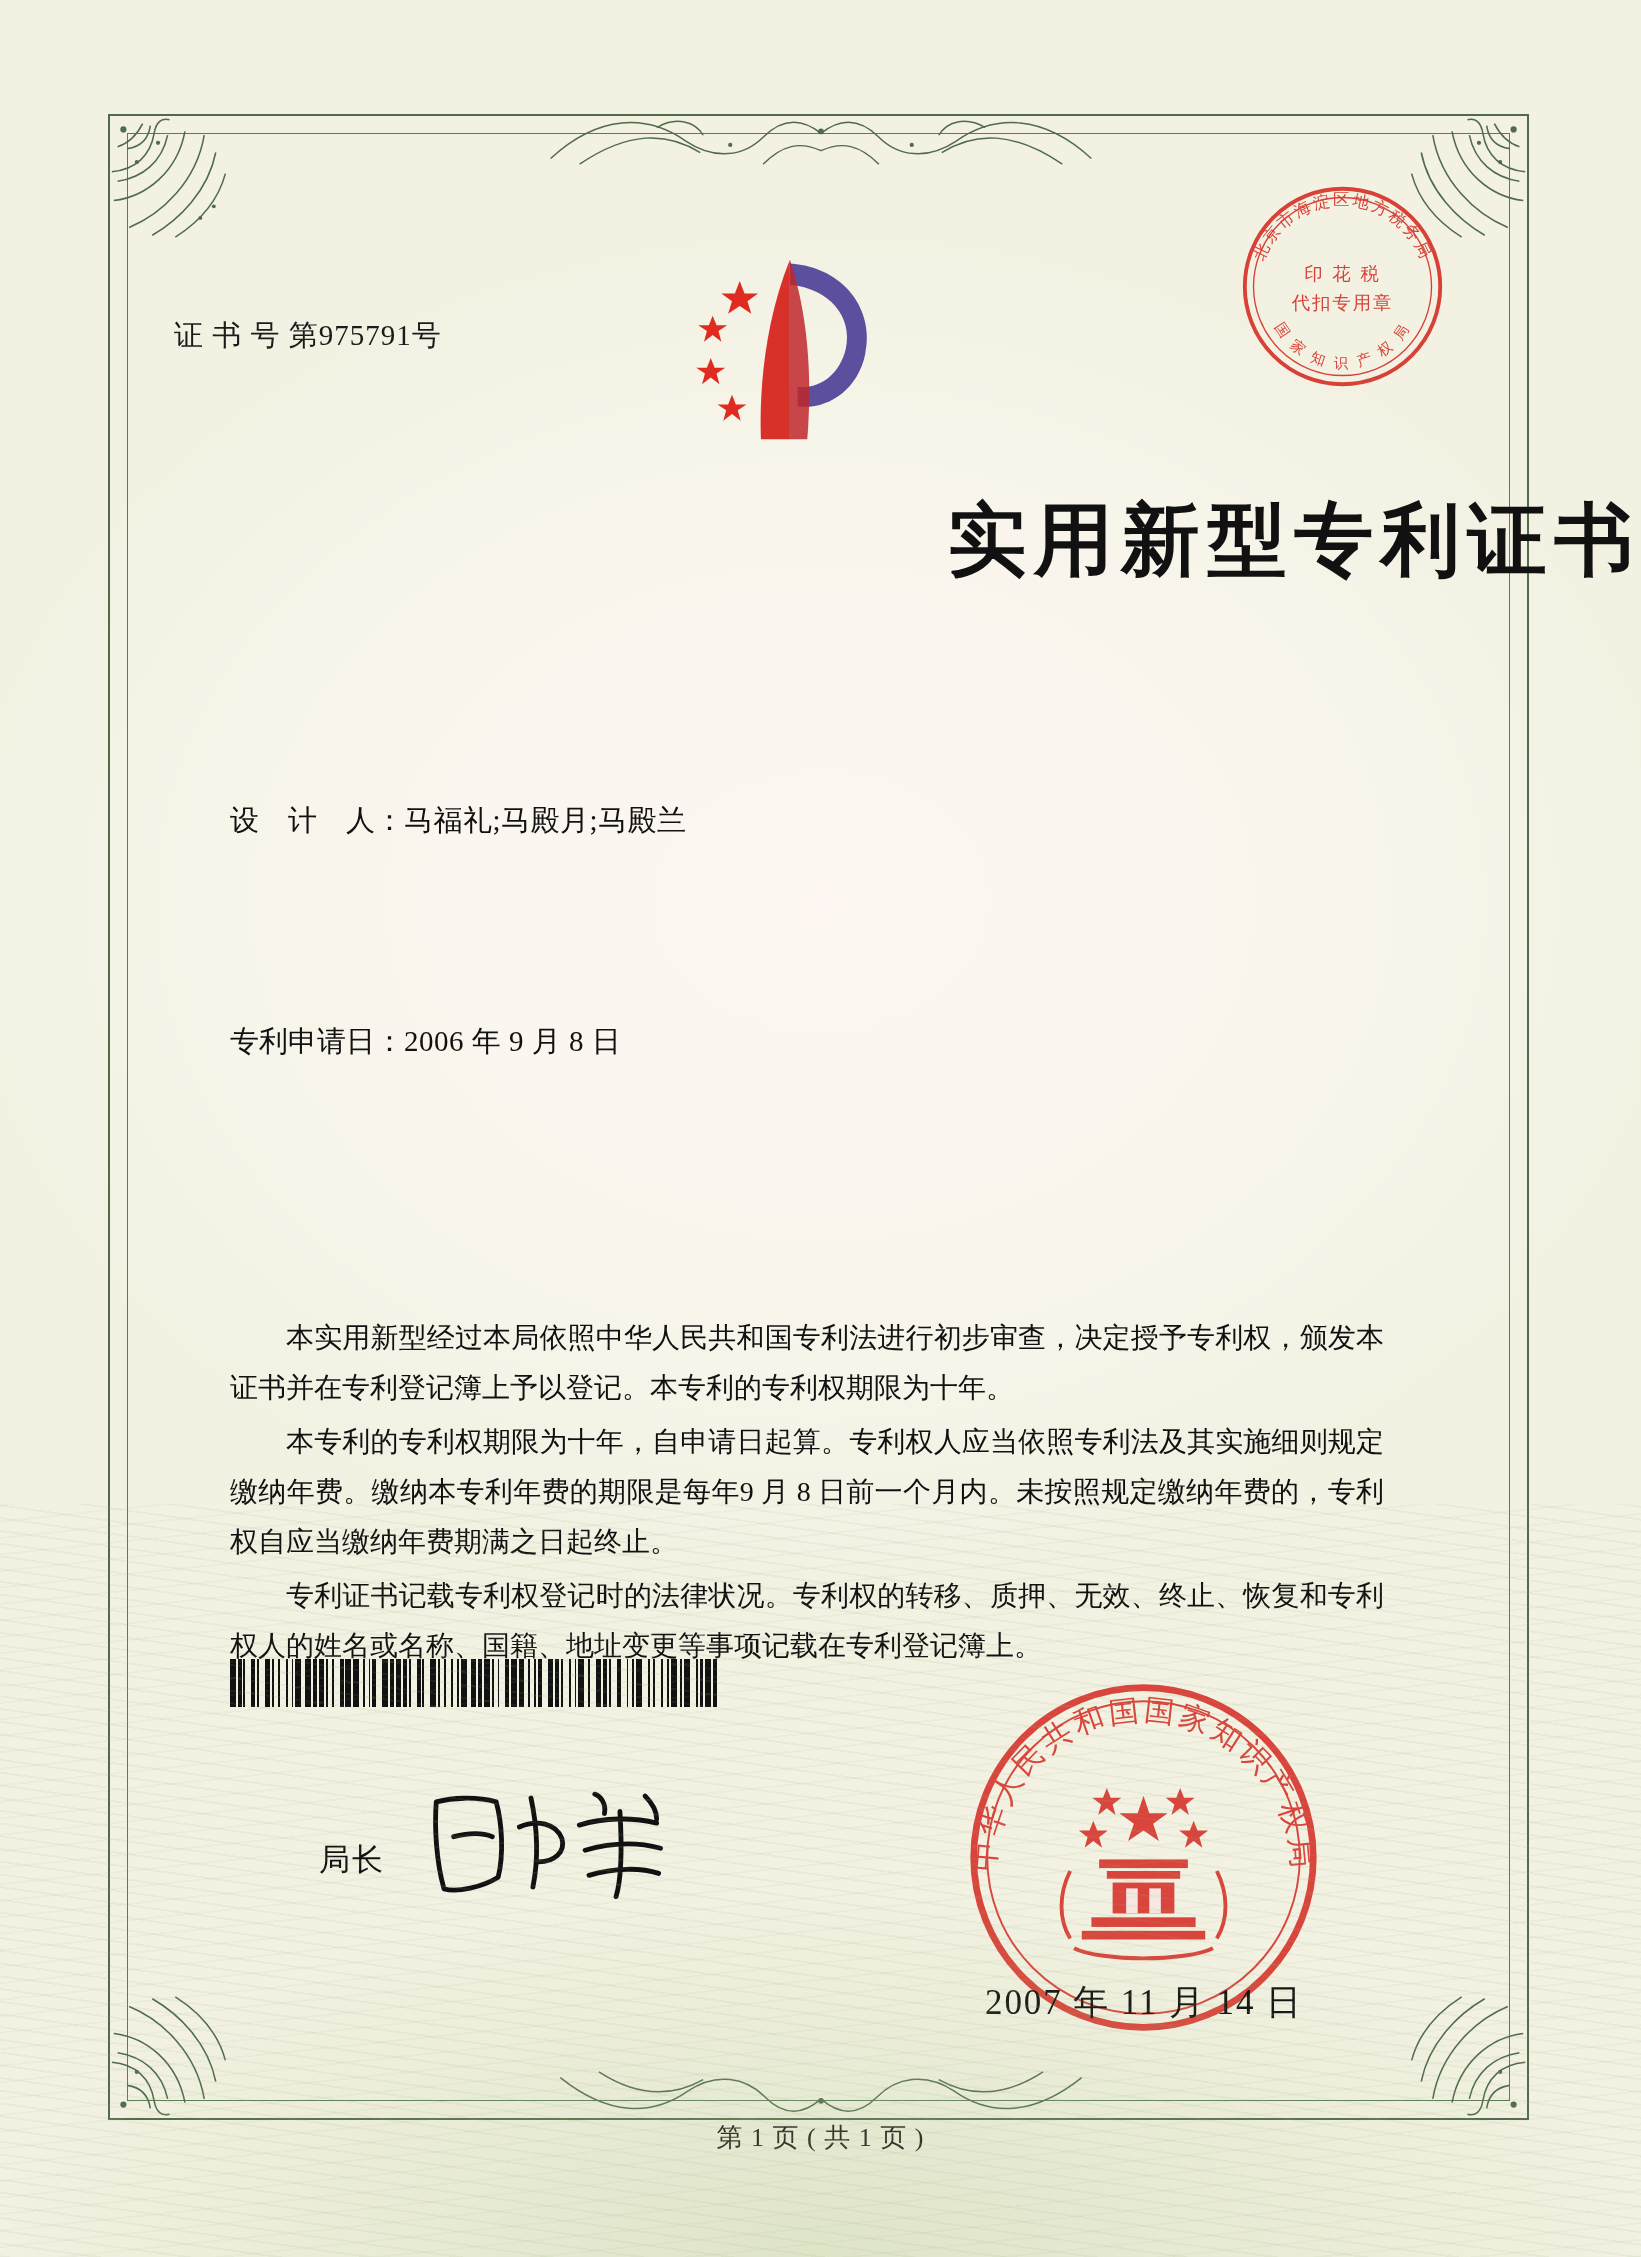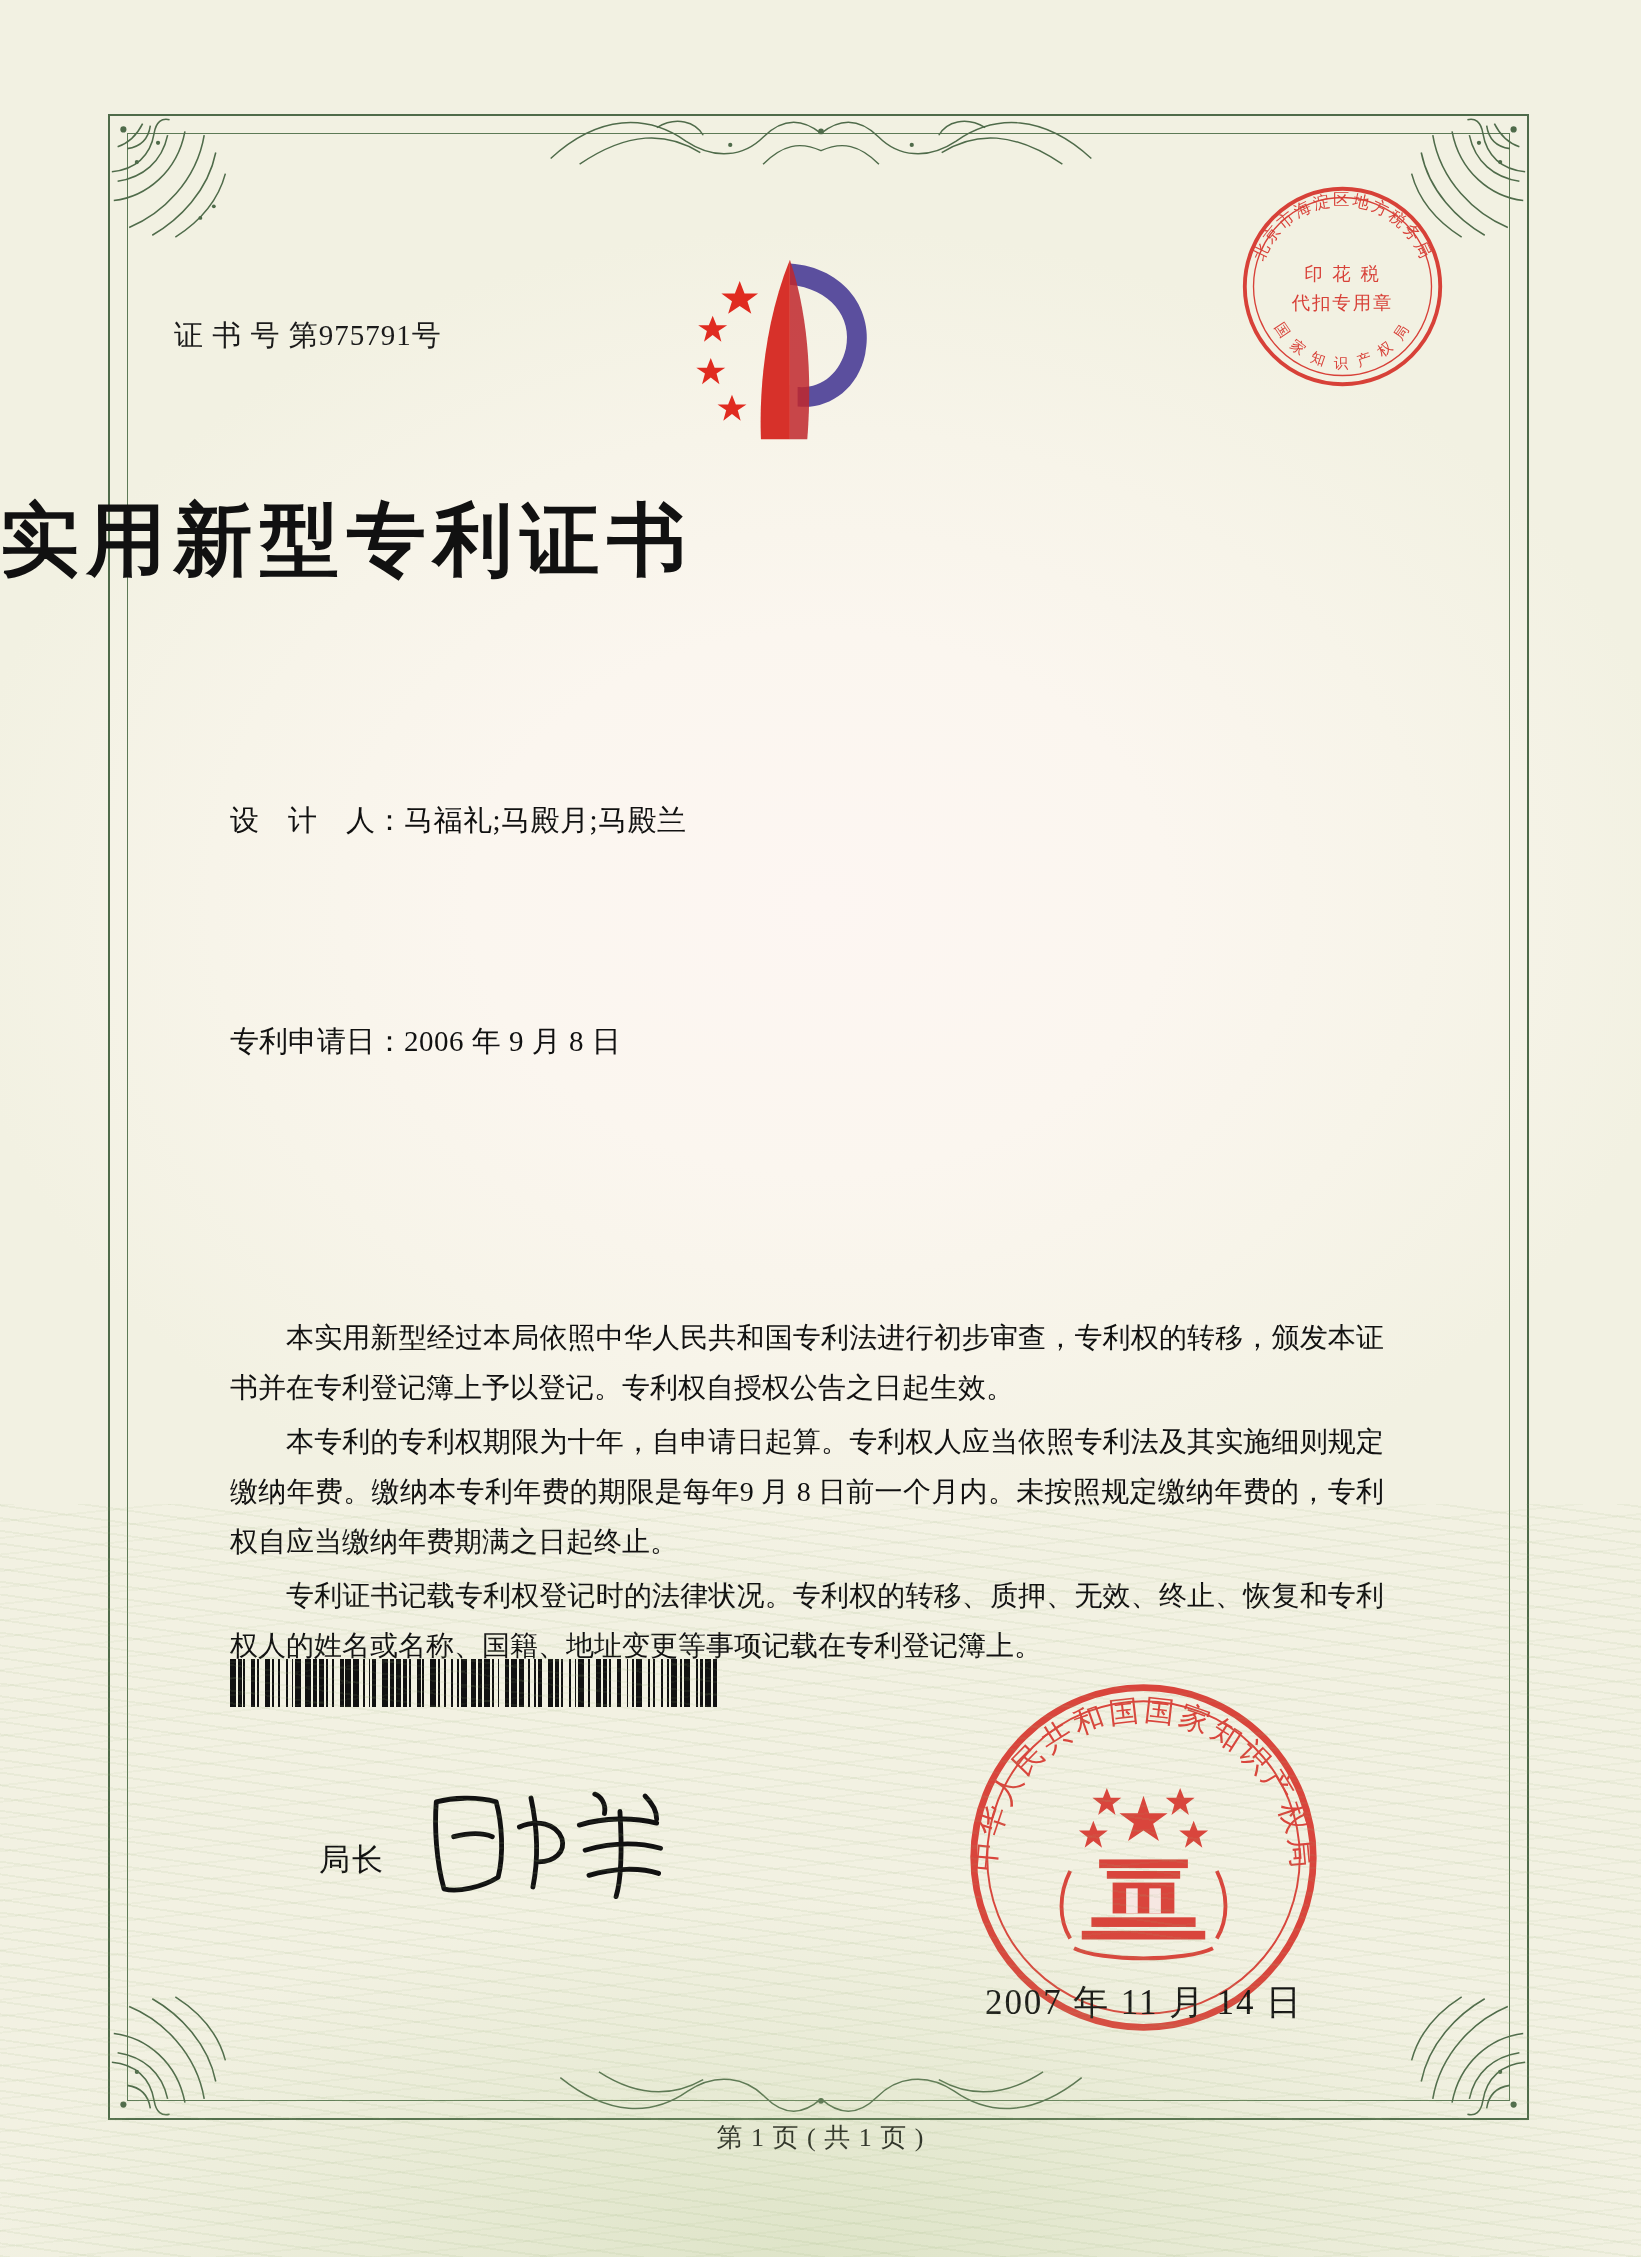--- a/index.html
+++ b/index.html
@@ -117,21 +117,21 @@
     width: 208px;
     height: 208px;
     opacity: 0.93;
   }
 
   
   #main-title {
     position: absolute;
     left: 0; right: 0;
     top: 488px;
-    text-align: left;
+    text-align: right;
     font-size: 79px;
     font-weight: bold;
     letter-spacing: 7.7px;
     color: #111;
     font-family: "DejaVu Serif", "Liberation Serif", serif;
   }
 
   
   .field {
     position: absolute;
@@ -393,21 +393,21 @@
   <div id="main-title">实用新型专利证书</div>
 
   <div class="field" id="f-designer">
     <span class="label">设　计　人：</span><span class="value">马福礼;马殿月;马殿兰</span>
   </div>
   <div class="field" id="f-appdate">
     <span class="label">专利申请日：</span><span class="value">2006 年 9 月 8 日</span>
   </div>
 
   <div id="body-text">
-    <p>本实用新型经过本局依照中华人民共和国专利法进行初步审查，专利权的转移，颁发本证书并在专利登记簿上予以登记。专利权自授权公告之日起生效。</p>
+    <p>本实用新型经过本局依照中华人民共和国专利法进行初步审查，决定授予专利权，颁发本证书并在专利登记簿上予以登记。本专利的专利权期限为十年。</p>
     <p>本专利的专利权期限为十年，自申请日起算。专利权人应当依照专利法及其实施细则规定缴纳年费。缴纳本专利年费的期限是每年9 月 8 日前一个月内。未按照规定缴纳年费的，专利权自应当缴纳年费期满之日起终止。</p>
     <p>专利证书记载专利权登记时的法律状况。专利权的转移、质押、无效、终止、恢复和专利权人的姓名或名称、国籍、地址变更等事项记载在专利登记簿上。</p>
   </div>
 
   <div id="barcode">
       <i style="width: 5.8px; background: rgb(17, 17, 17);"></i>
       <i style="width: 1.9px; background: transparent;"></i>
       <i style="width: 3.9px; background: rgb(17, 17, 17);"></i>
       <i style="width: 1.9px; background: transparent;"></i>
       <i style="width: 1.9px; background: rgb(17, 17, 17);"></i>

